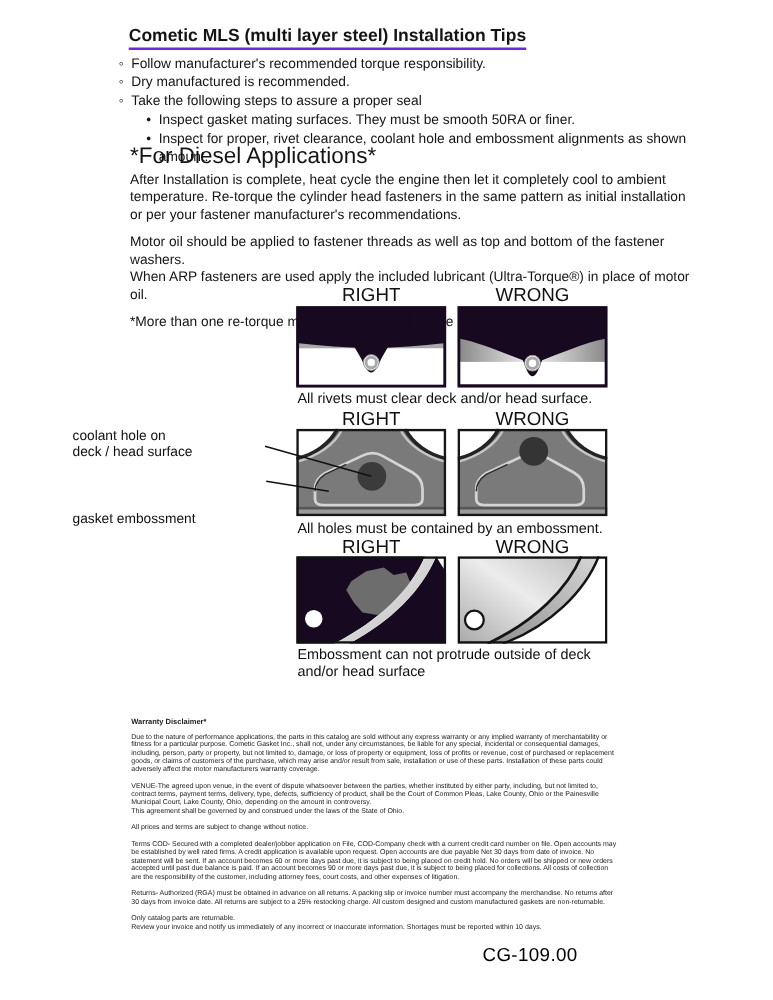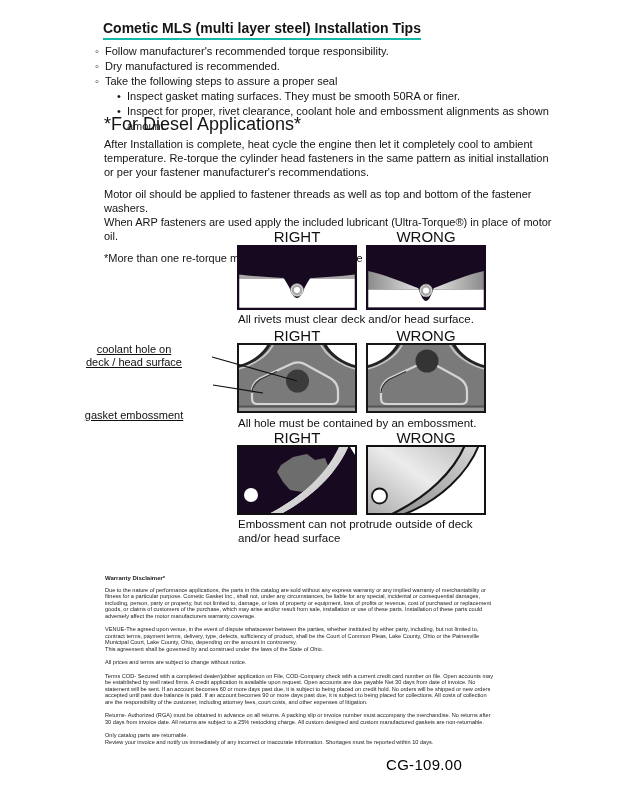--- a/index.html
+++ b/index.html
@@ -3,36 +3,36 @@
 <meta charset="utf-8">
 <style>
   html,body{margin:0;padding:0;}
   body{
     width:618px;height:800px;background:#ffffff;position:relative;
     font-family:"Liberation Sans", sans-serif;color:#141414;overflow:hidden;
   }
   .abs{position:absolute;}
   
   #page-title{left:103px;top:20px;font-size:14px;font-weight:bold;
-    border-bottom:2px solid #14b8a6;padding-bottom:2px;white-space:nowrap;}
+    border-bottom:2px solid #6d28d9;padding-bottom:2px;white-space:nowrap;}
   
   #tips-list{left:95px;top:44px;font-size:11px;line-height:15px;width:480px;}
   .bullet-row{display:flex;}
   .bullet-row.sub{margin-left:22px;}
   .b-mark{width:10px;flex:0 0 10px;}
   
   #diesel{left:104px;top:117px;width:462px;font-size:11px;line-height:14px;}
   #diesel .sec-head{font-size:18px;font-weight:normal;margin:0 0 6px 0;}
   #diesel p{margin:0 0 8px 0;white-space:pre-line;}
   
   .d-label{position:absolute;width:120px;text-align:center;font-size:15px;color:#101010;}
   .d-img{position:absolute;width:120px;}
   .d-img svg{display:block;}
   .d-caption{position:absolute;font-size:11.5px;line-height:13.5px;white-space:pre-line;color:#101010;}
-  .d-sidelabel{position:absolute;width:152px;text-align:center;font-size:11px;line-height:13px;white-space:pre-line;color:#101010;text-decoration:underline;}
+  .d-sidelabel{position:absolute;width:152px;text-align:left;font-size:11px;line-height:13px;white-space:pre-line;color:#101010;}
   #leader-overlay{position:absolute;left:120px;top:340px;z-index:5;pointer-events:none;}
   
   #warranty{left:105px;top:575px;width:470px;font-size:5.6px;line-height:6.5px;color:#222;}
   #warranty .w-head{font-size:6px;font-weight:bold;margin:0 0 5px 0;}
   #warranty p{margin:0 0 7px 0;white-space:pre-line;}
   
   #footer-code{left:386px;top:756px;font-size:15px;letter-spacing:0.3px;color:#000000;}
   
   .f-black{fill:var(--diagram-black,#17091f);}
   .s-black{stroke:var(--diagram-black,#17091f);}
@@ -155,21 +155,21 @@
     <rect x="0" y="64.7" width="120" height="5.3" fill="#9b9b9b"></rect>
     <rect x="1" y="1" width="118" height="68" fill="none" stroke="#161616" stroke-width="2"></rect>
   </svg>
 </div>
 
 <svg id="leader-overlay" width="260" height="80" viewBox="0 0 260 80">
   <line x1="92" y1="17" x2="177" y2="41" stroke="#111" stroke-width="1.2"></line>
   <line x1="93" y1="45" x2="143" y2="53" stroke="#111" stroke-width="1.2"></line>
 </svg>
 
-<div class="d-caption" style="left:238px;top:417px;">All hole must be contained by an embossment.</div>
+<div class="d-caption" style="left:238px;top:417px;">All holes must be contained by an embossment.</div>
 
 <div class="d-label" style="left:237px;top:429px;">RIGHT</div>
 <div class="d-label" style="left:366px;top:429px;">WRONG</div>
 
 <div class="d-img" style="left:237px;top:445px;">
   <svg width="120" height="70" viewBox="0 0 120 70">
     <defs>
       <linearGradient id="g5" x1="0" y1="0" x2="1" y2="1">
         <stop offset="0" stop-color="#f0f0f0"></stop>
           <stop offset="1" stop-color="#bdbdbd"></stop>

